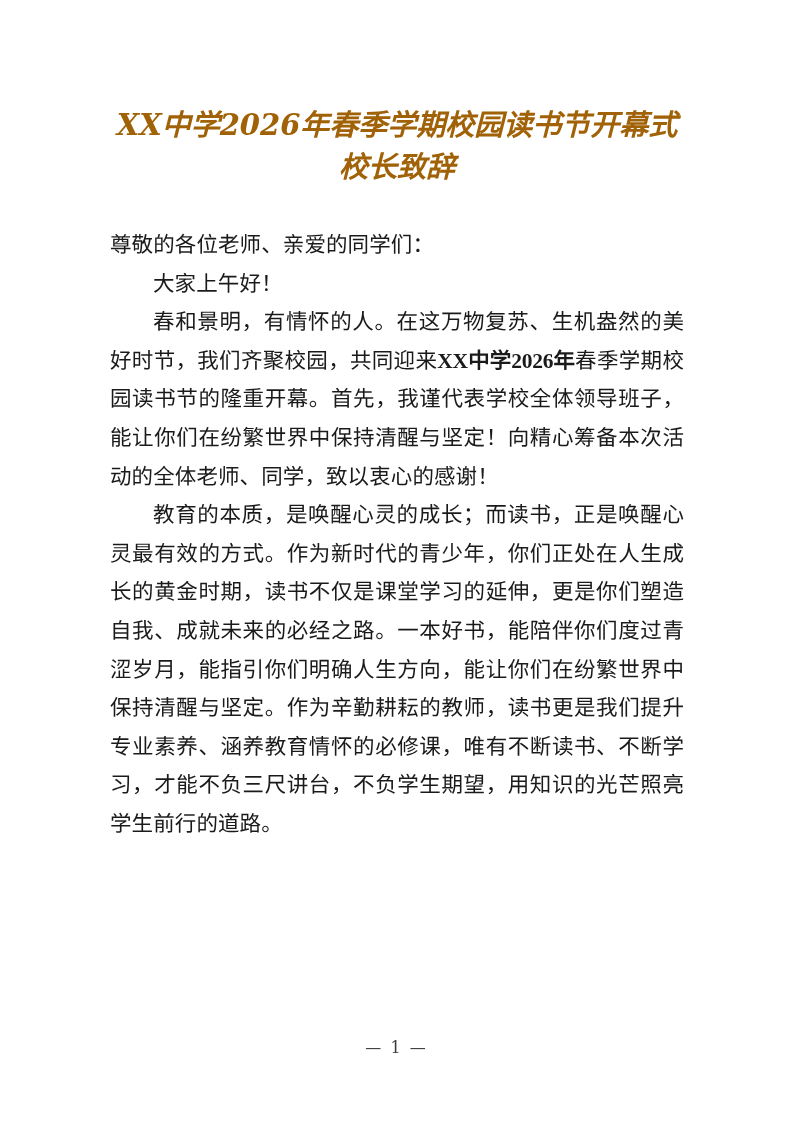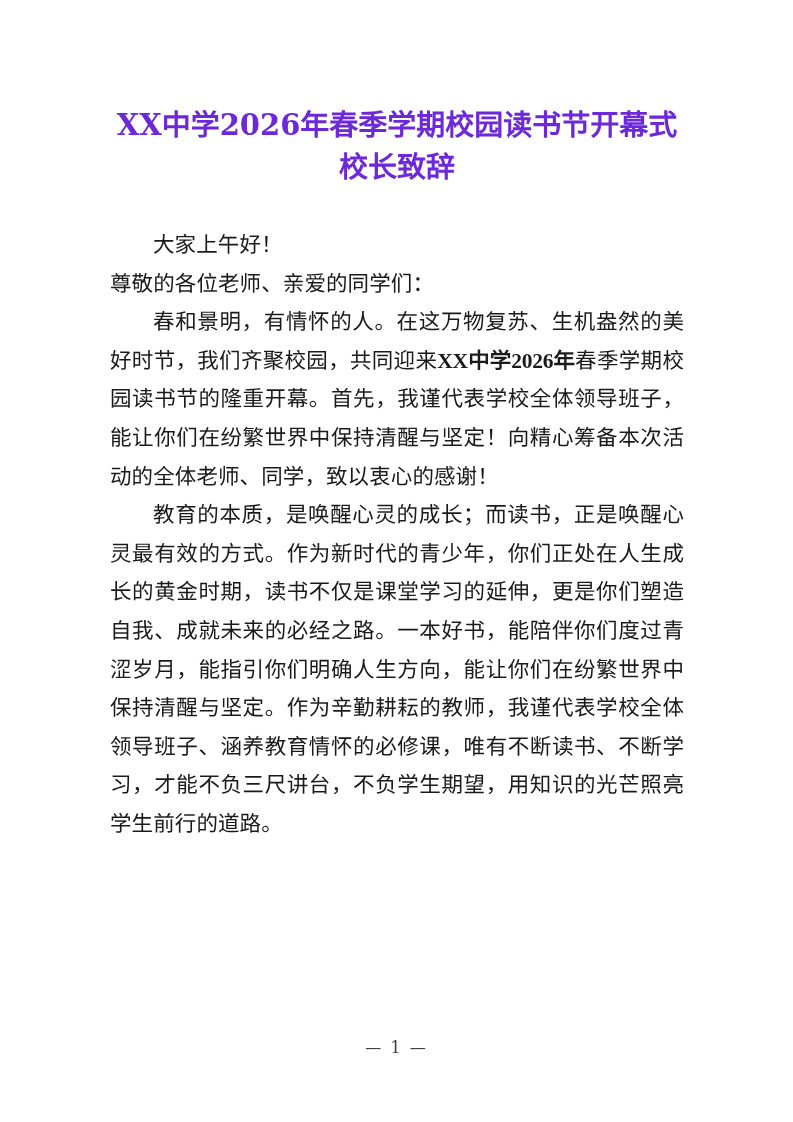--- a/index.html
+++ b/index.html
@@ -27,24 +27,25 @@
     width: 574px;
   }
 
   
   .doc-title {
     font-family: "DejaVu Serif", "Liberation Serif", serif;
     font-weight: bold;
     font-size: 29px;
     line-height: 42px;
     text-align: center;
-    color: #6d28d9;
+    color: #a16207;
     margin: 0 0 38px 0;
     letter-spacing: 0px;
     word-break: break-all;
+    font-style: italic;
   }
 
   
   .para {
     font-family: "DejaVu Serif", "Liberation Serif", serif;
     font-size: 21.5px;
     line-height: 38.6px;
     color: #1a1a1a;
     margin: 0;
     text-align: justify;
@@ -85,28 +86,28 @@
 <body>
 
 <div class="page">
 
   <div class="content">
 
     <h1 class="doc-title">
       <span>XX中学2026年春季学期校园读书节开幕</span><span>式校长致辞</span>
     </h1>
 
+    <p class="para flush">尊敬的各位老师、亲爱的同学们：</p>
+
     <p class="para indent">大家上午好！</p>
-
-    <p class="para flush">尊敬的各位老师、亲爱的同学们：</p>
 
     <p class="para indent">
       <span>春和景明，有情怀的人。在这万物复苏、生机盎然的美好时节，我们齐聚校园，共同迎来</span><span class="run-serif">XX中学2026年</span><span>春季学期校园读书节的隆重开幕。首先，我谨代表学校全体领导班子，能让你们在纷繁世界中保持清醒与坚定！向精心筹备本次活动的全体老师、同学，致以衷心的感谢！</span>
     </p>
 
 
-    <p class="para indent">教育的本质，是唤醒心灵的成长；而读书，正是唤醒心灵最有效的方式。作为新时代的青少年，你们正处在人生成长的黄金时期，读书不仅是课堂学习的延伸，更是你们塑造自我、成就未来的必经之路。一本好书，能陪伴你们度过青涩岁月，能指引你们明确人生方向，能让你们在纷繁世界中保持清醒与坚定。作为辛勤耕耘的教师，我谨代表学校全体领导班子、涵养教育情怀的必修课，唯有不断读书、不断学习，才能不负三尺讲台，不负学生期望，用知识的光芒照亮学生前行的道路。</p>
+    <p class="para indent">教育的本质，是唤醒心灵的成长；而读书，正是唤醒心灵最有效的方式。作为新时代的青少年，你们正处在人生成长的黄金时期，读书不仅是课堂学习的延伸，更是你们塑造自我、成就未来的必经之路。一本好书，能陪伴你们度过青涩岁月，能指引你们明确人生方向，能让你们在纷繁世界中保持清醒与坚定。作为辛勤耕耘的教师，读书更是我们提升专业素养、涵养教育情怀的必修课，唯有不断读书、不断学习，才能不负三尺讲台，不负学生期望，用知识的光芒照亮学生前行的道路。</p>
 
   </div>
 
   <div class="page-footer">— 1 —</div>
 
 </div>
 
 </body></html>

